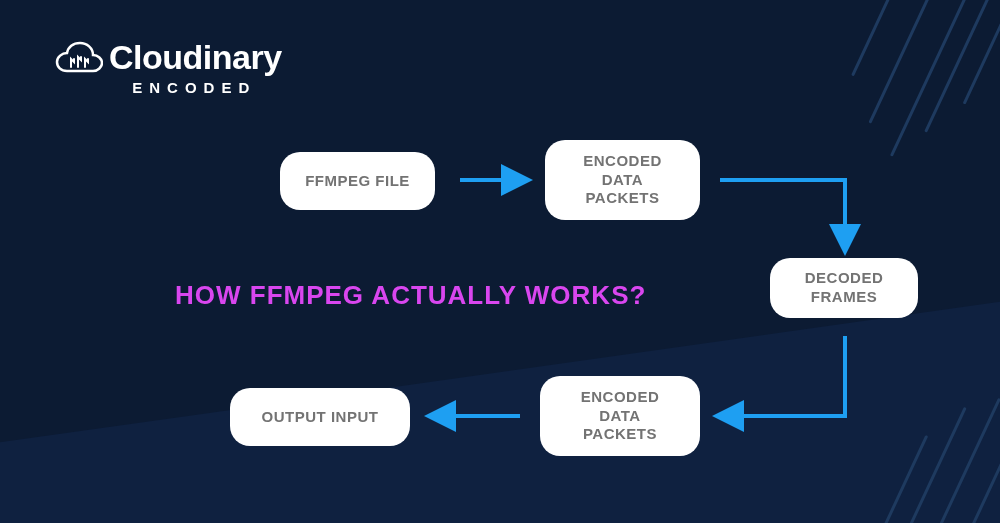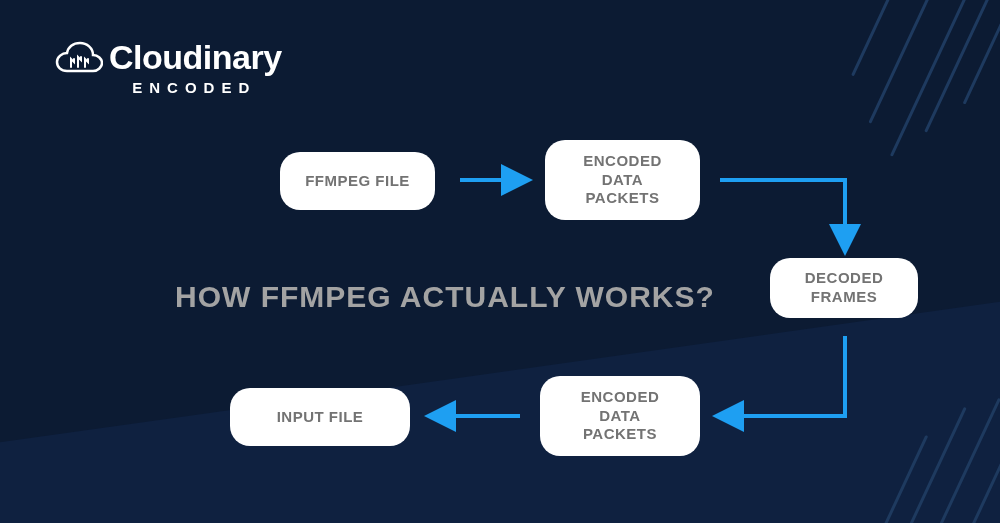--- a/index.html
+++ b/index.html
@@ -67,23 +67,23 @@
     display: flex;
     align-items: center;
     justify-content: center;
     line-height: 1.25;
     padding: 16px 18px;
     z-index: 2;
     white-space: pre-line;
   }
   .title-text {
     position: absolute;
-    color: #a3a3a3;
+    color: #d946ef;
     font-weight: 800;
-    font-size: 30px;
+    font-size: 26px;
     letter-spacing: 1px;
     z-index: 2;
   }
   svg.arrows {
     position: absolute;
     left: 0; top: 0;
     width: 1000px;
     height: 523px;
     z-index: 1;
     pointer-events: none;
@@ -118,21 +118,21 @@
 
 <div class="node" style="left:280px;top:152px;width:155px;height:58px">FFMPEG FILE</div>
 <div class="node" style="left:545px;top:140px;width:155px;height:80px">ENCODED
 DATA
 PACKETS</div>
 <div class="node" style="left:770px;top:258px;width:148px;height:60px">DECODED
 FRAMES</div>
 <div class="node" style="left:540px;top:376px;width:160px;height:80px">ENCODED
 DATA
 PACKETS</div>
-<div class="node" style="left:230px;top:388px;width:180px;height:58px">INPUT FILE</div>
+<div class="node" style="left:230px;top:388px;width:180px;height:58px">OUTPUT INPUT</div>
 
 <div class="title-text" style="left:175px;top:280px">HOW FFMPEG ACTUALLY WORKS?</div>
 
 <svg class="arrows">
   <defs>
     <marker id="ah" markerWidth="8" markerHeight="8" refX="6" refY="4" orient="auto">
       <path d="M0,0 L8,4 L0,8 z" fill="#1E9FF2"></path>
     </marker>
   </defs>
 

